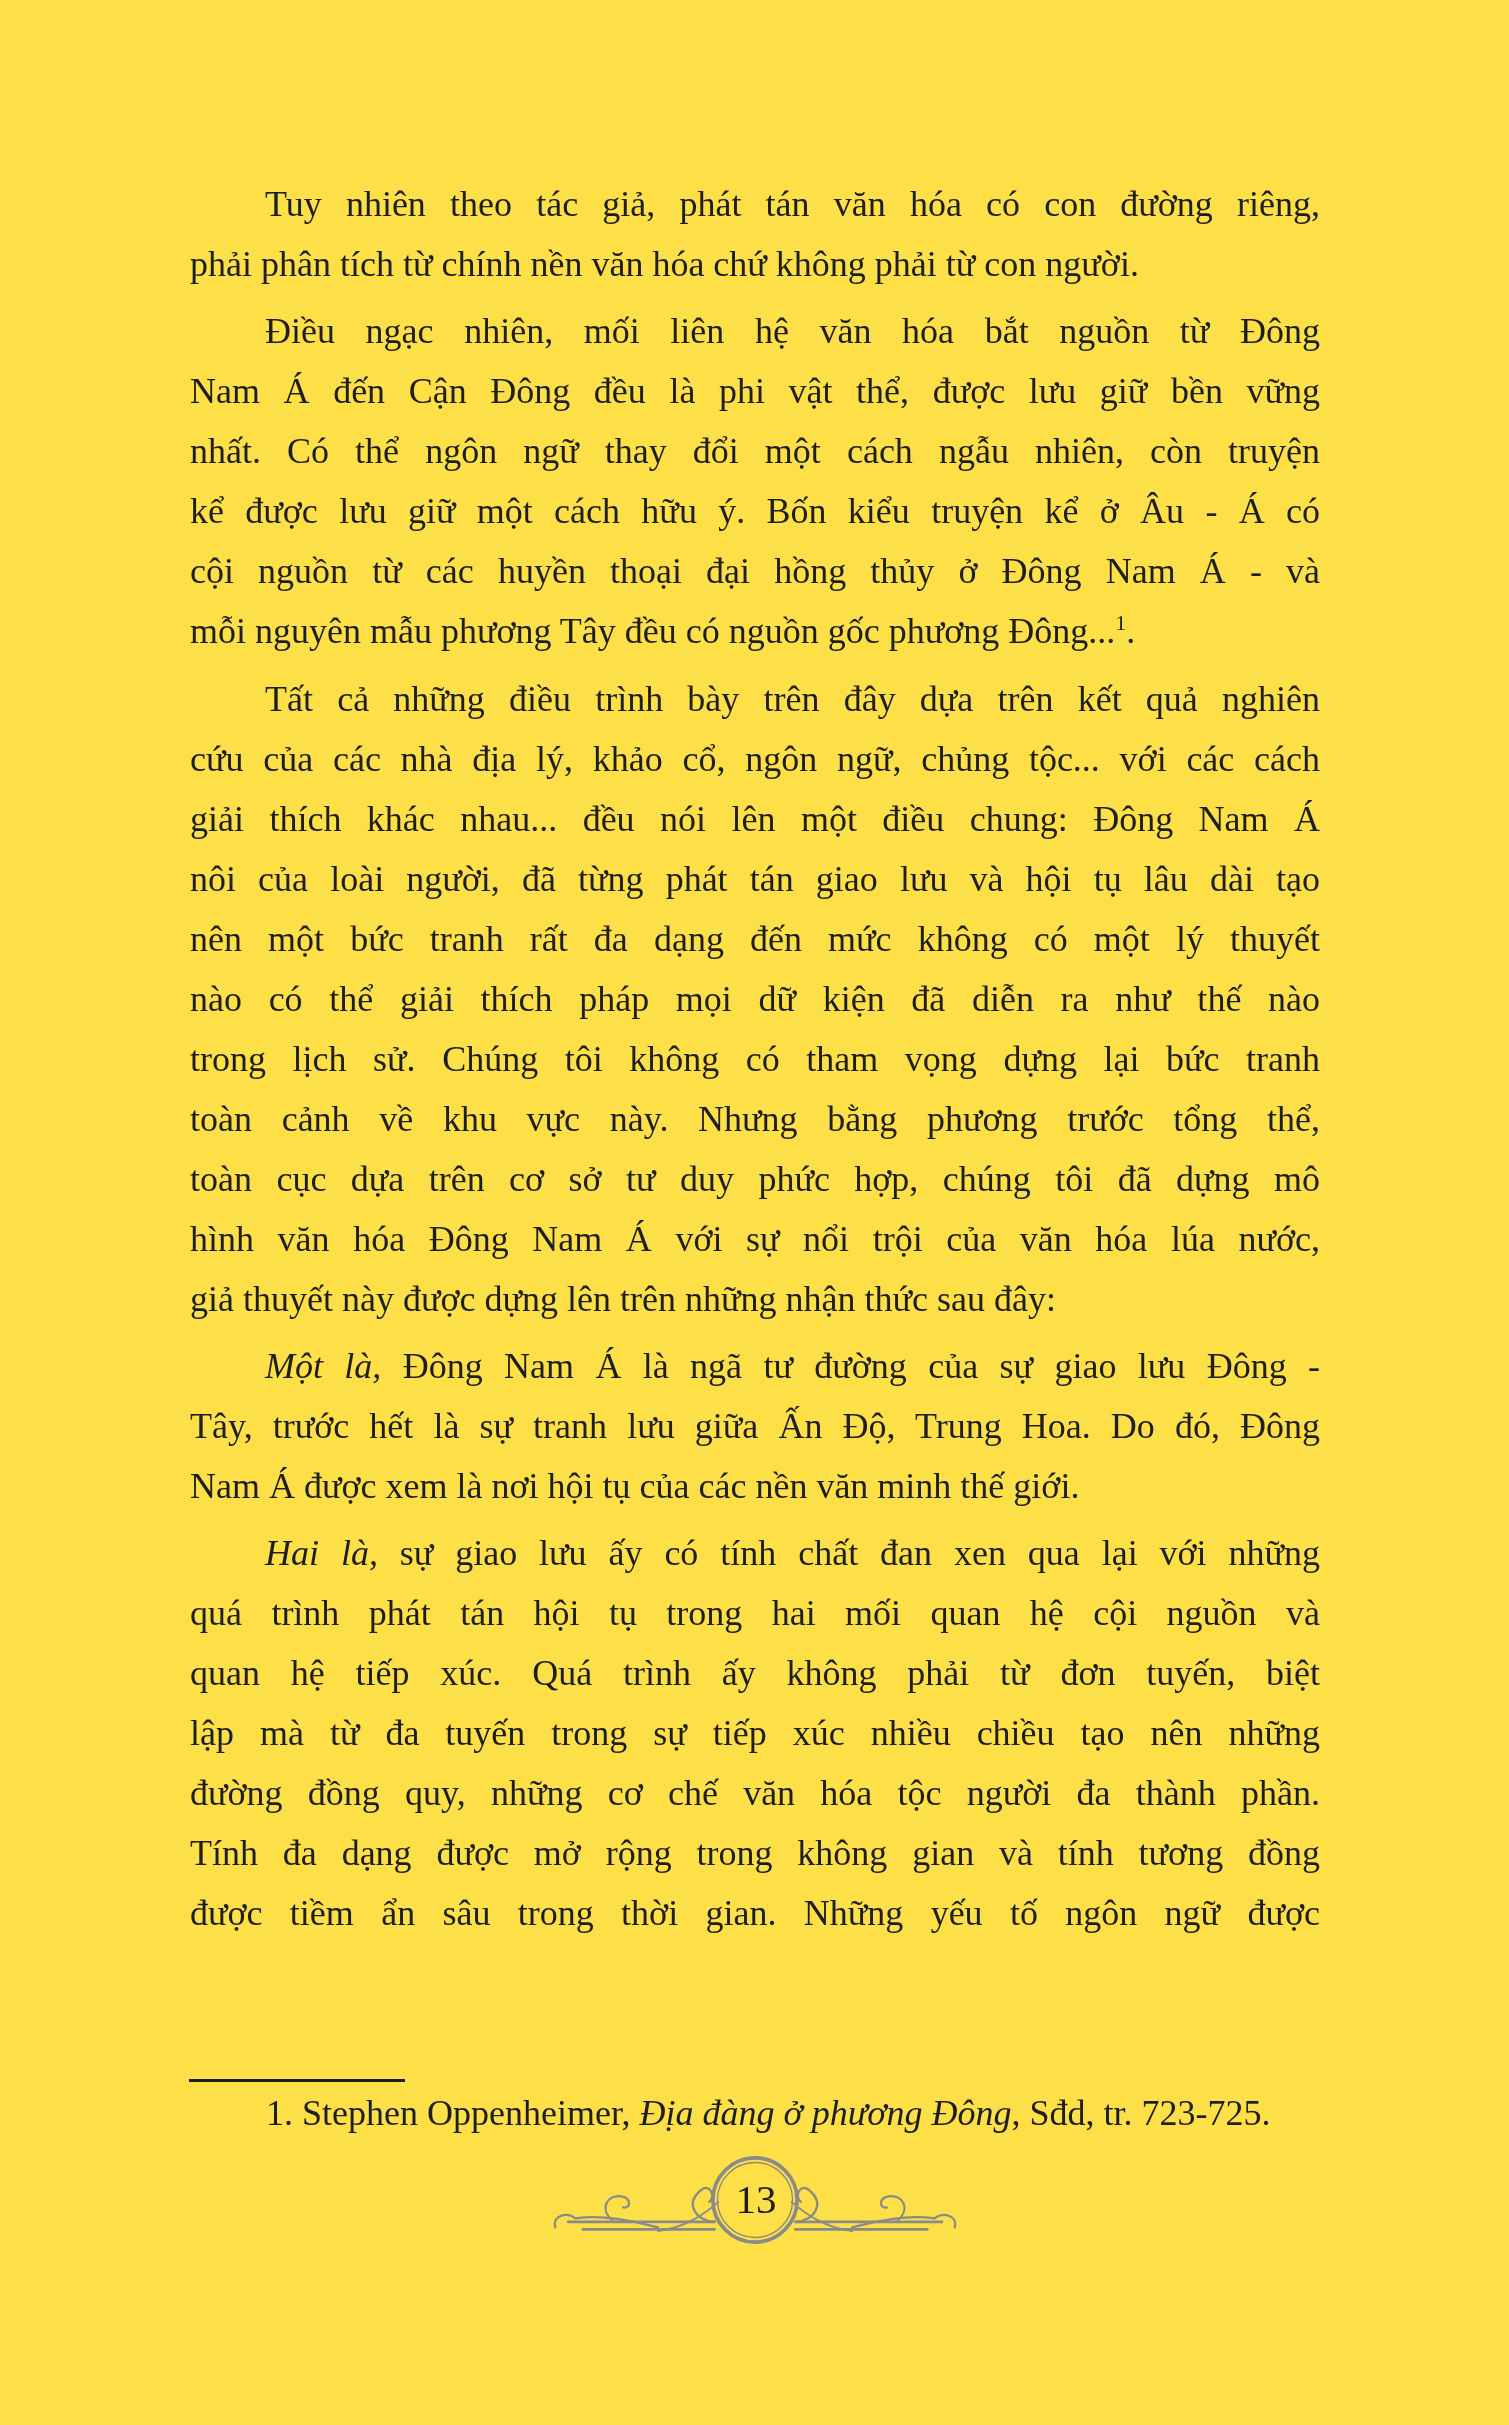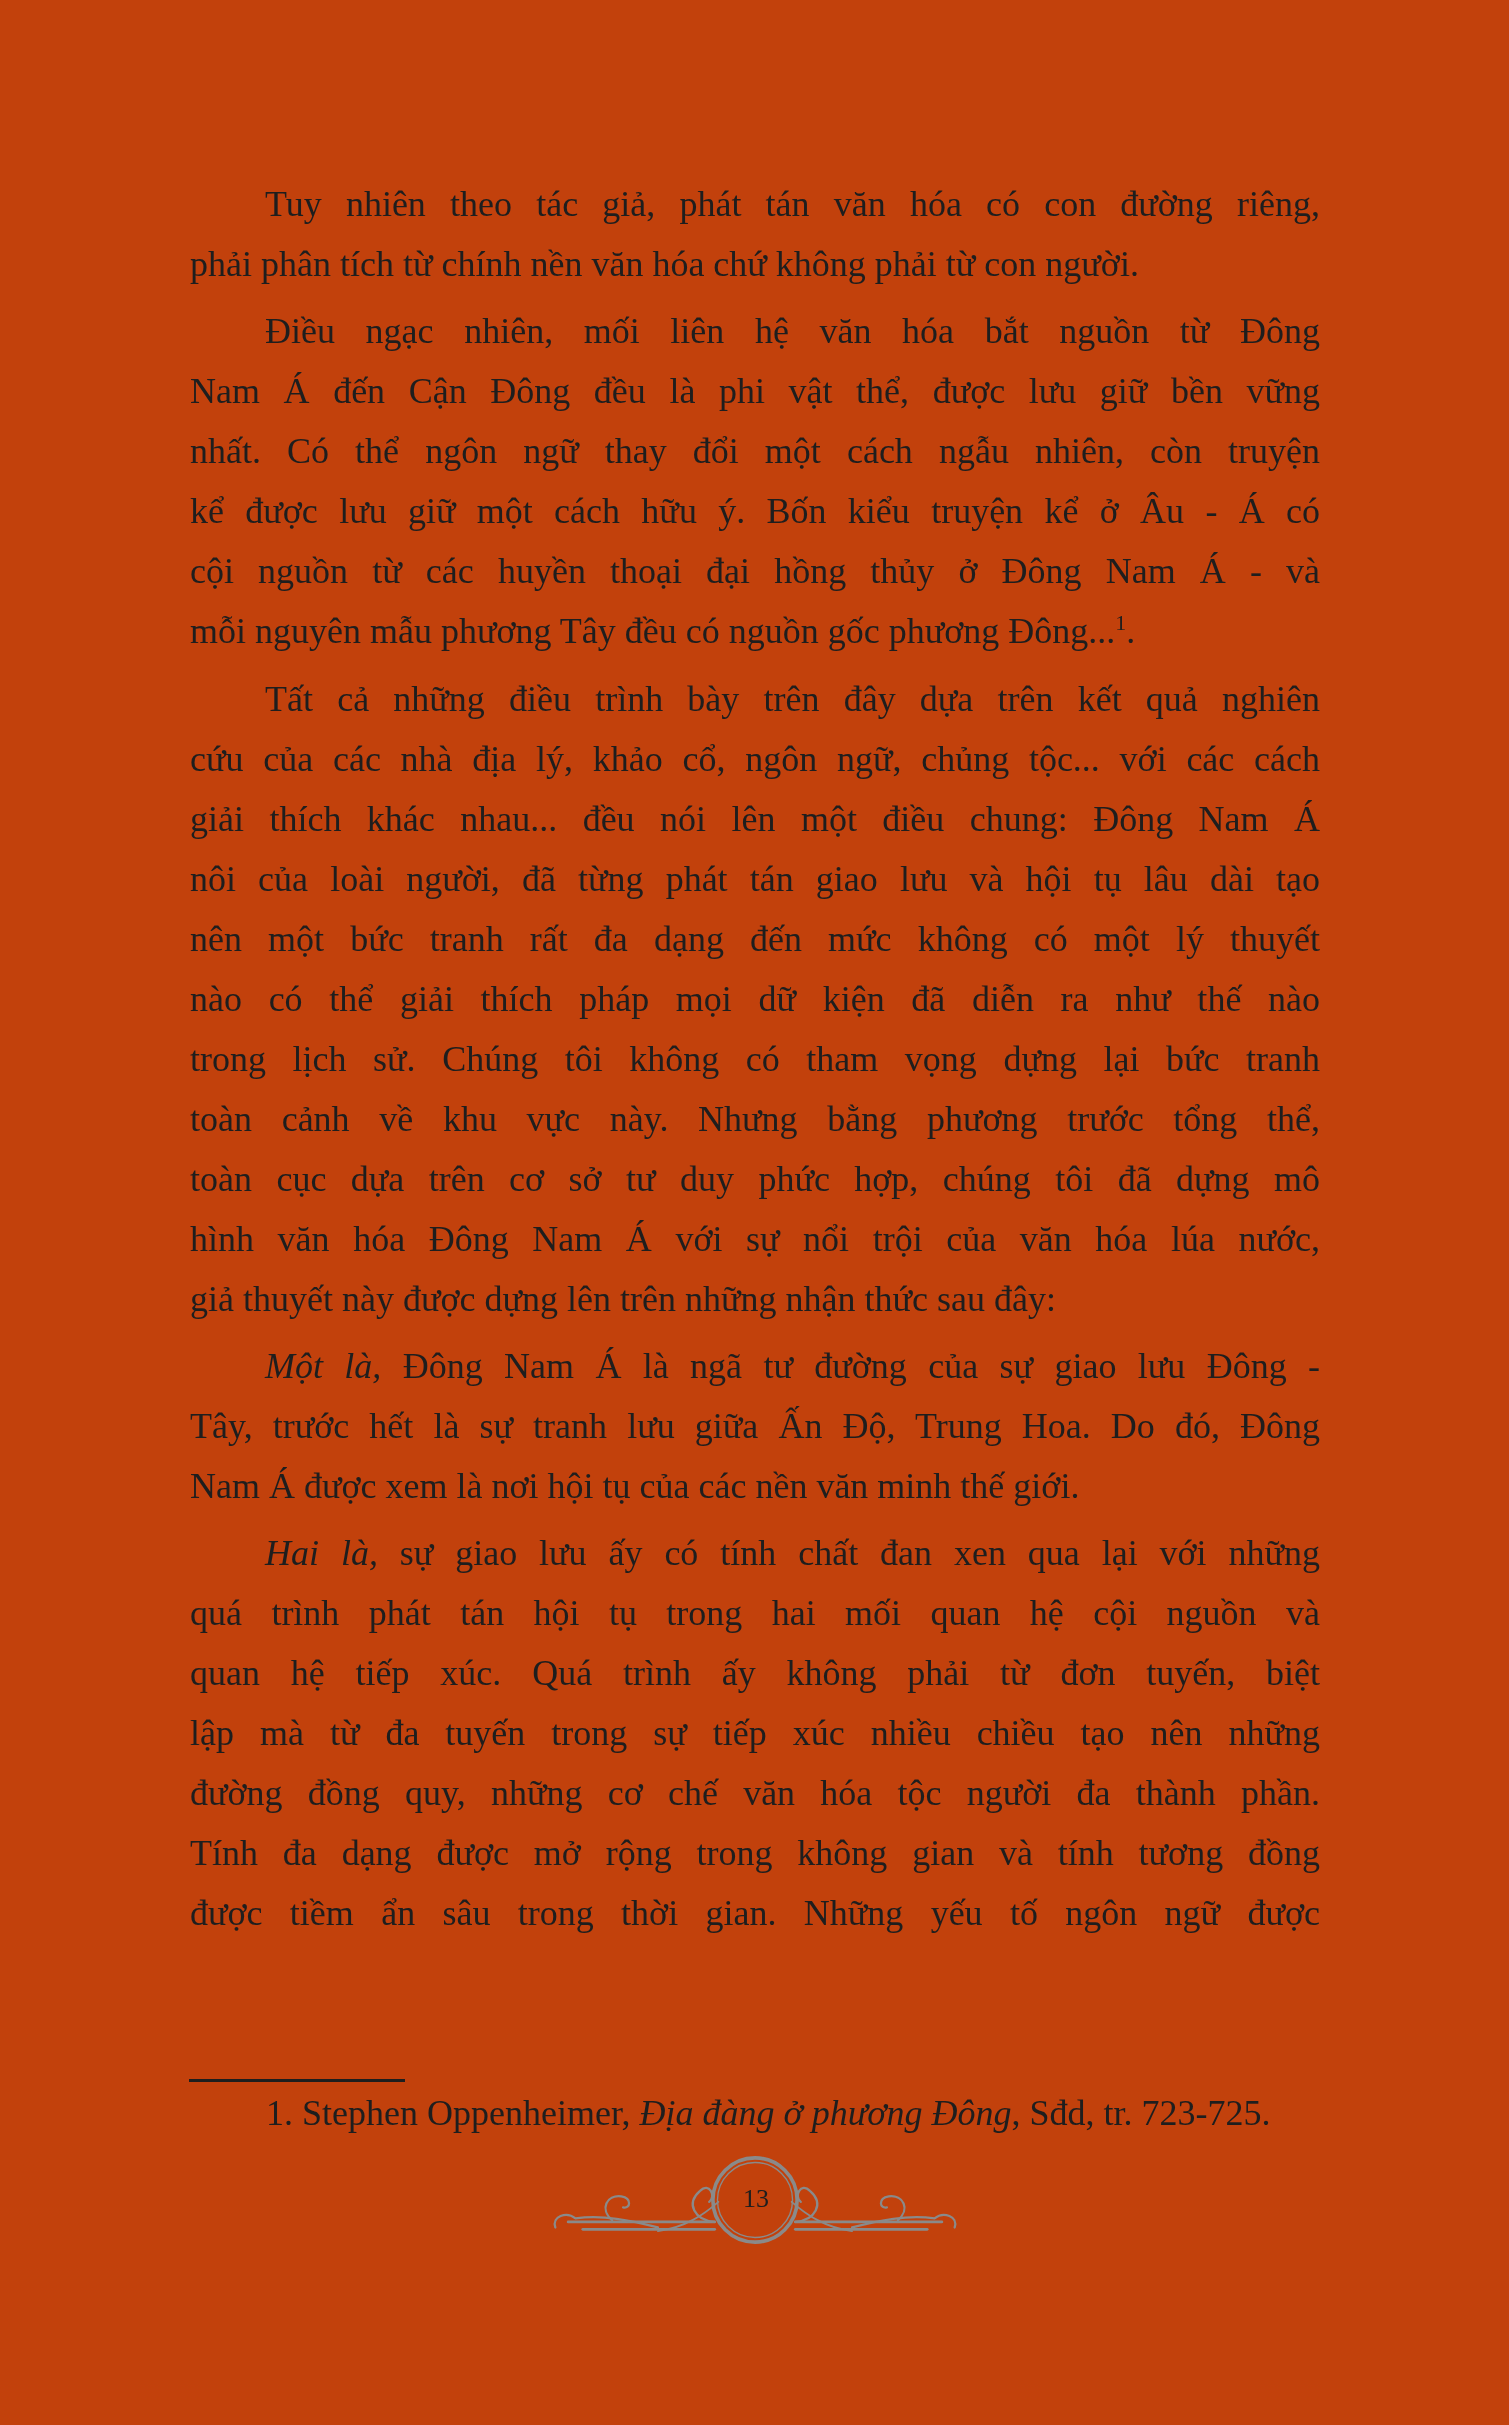--- a/index.html
+++ b/index.html
@@ -1,17 +1,17 @@
 <!DOCTYPE html>
 <html style="font-size:14.7px"><head>
 <meta charset="utf-8">
 <style>
   html, body { margin: 0; padding: 0; background: #ffffff; }
   body { width: 1510px; height: 2426px; position: relative; overflow: hidden; }
-  .page { position: absolute; left: 0; top: 0; width: 1510px; height: 2426px; background: #c2410c; }
+  .page { position: absolute; left: 0; top: 0; width: 1510px; height: 2426px; background: #fde047; }
   .body-text {
     position: absolute; left: 190px; top: 174px; width: 1130px;
     font-family: "Liberation Serif", "DejaVu Serif", serif;
     font-size: 36px; line-height: 60px; color: #1e1e1e;
   }
   .para { margin: 0 0 7.3px 0; text-indent: 75px; text-align: justify; text-align-last: left; }
   .line { display: block; text-align: justify; text-align-last: justify; white-space: nowrap; }
   .line.last { text-align-last: left; }
   .line.first { padding-left: 75px; }
   .para .line { text-indent: 0; }
@@ -19,21 +19,21 @@
   sup { font-size: 22px; vertical-align: 13px; line-height: 0; }
   .fn-rule { position: absolute; left: 189px; top: 2079px; width: 216px; height: 2.7px; background: #1e1e1e; }
   .footnote {
     position: absolute; left: 266px; top: 2095px; width: 1099px;
     font-family: "Liberation Serif", "DejaVu Serif", serif;
     font-size: 36px; line-height: 37px; color: #1e1e1e; white-space: nowrap;
   }
   .ornament { position: absolute; left: 548px; top: 2154px; width: 414px; height: 92px; }
   .page-number {
     position: absolute; left: 710px; top: 2177px; width: 92px; text-align: center;
-    font-family: "Liberation Serif", "DejaVu Serif", serif; font-size: 26px; line-height: 44px; color: #1e1e1e;
+    font-family: "Liberation Serif", "DejaVu Serif", serif; font-size: 41px; line-height: 44px; color: #1e1e1e;
   }
 </style>
 </head>
 <body>
 
 <div class="page">
 
   <div class="body-text">
 
     <div class="para">

